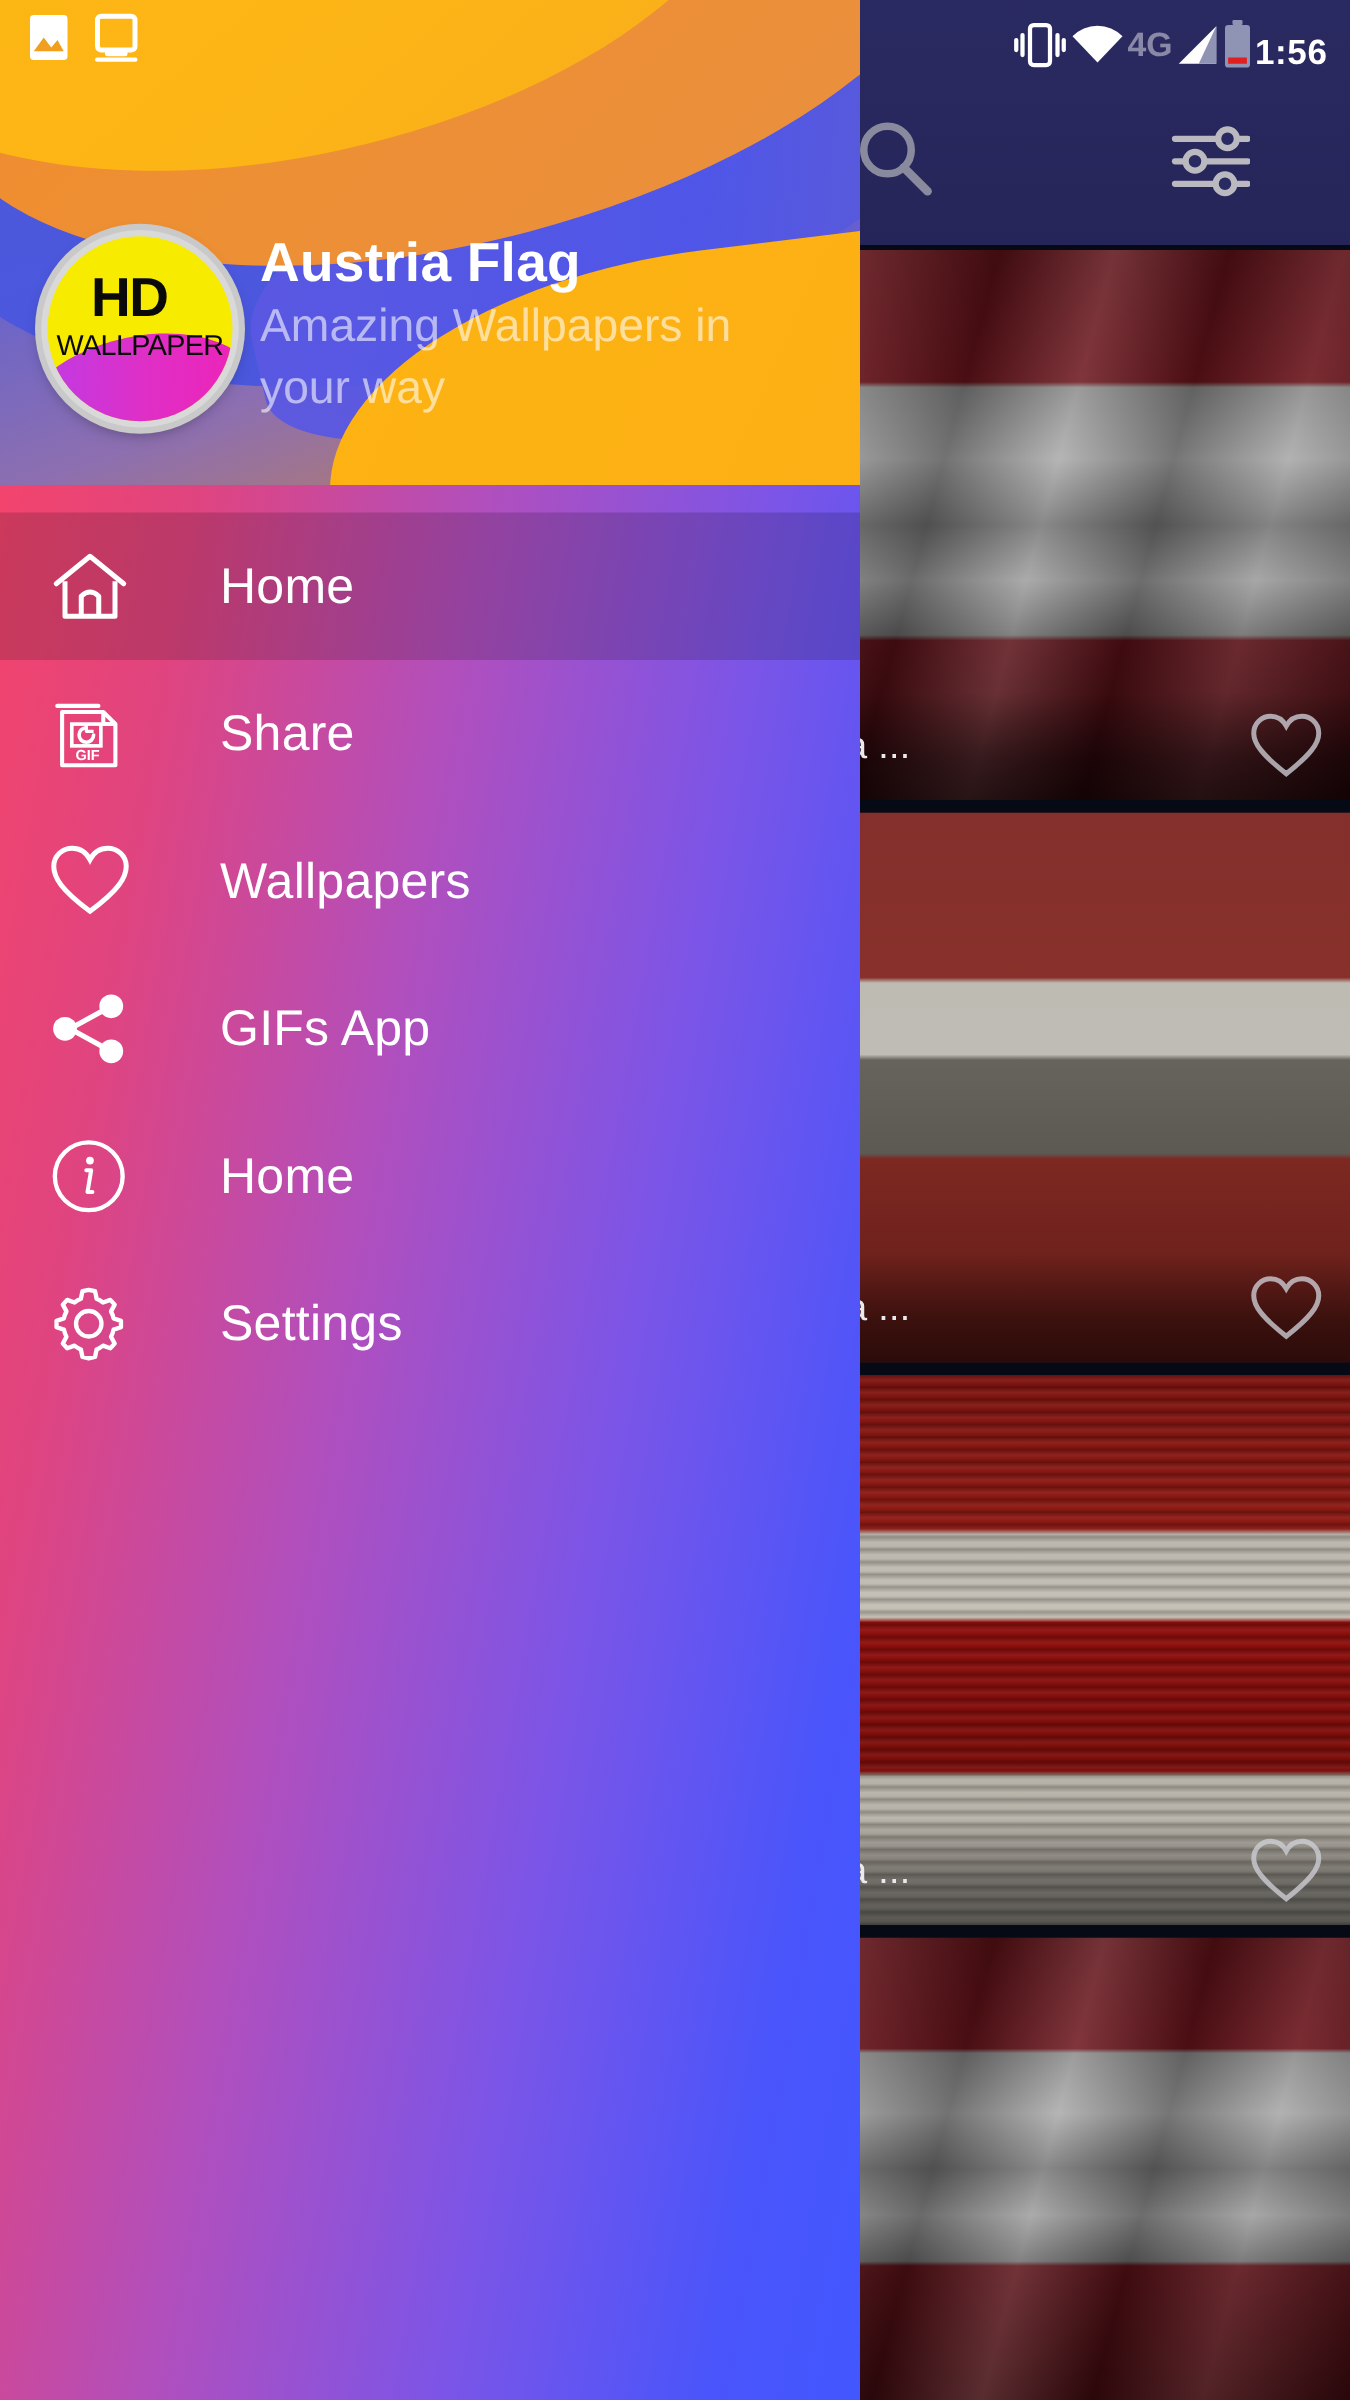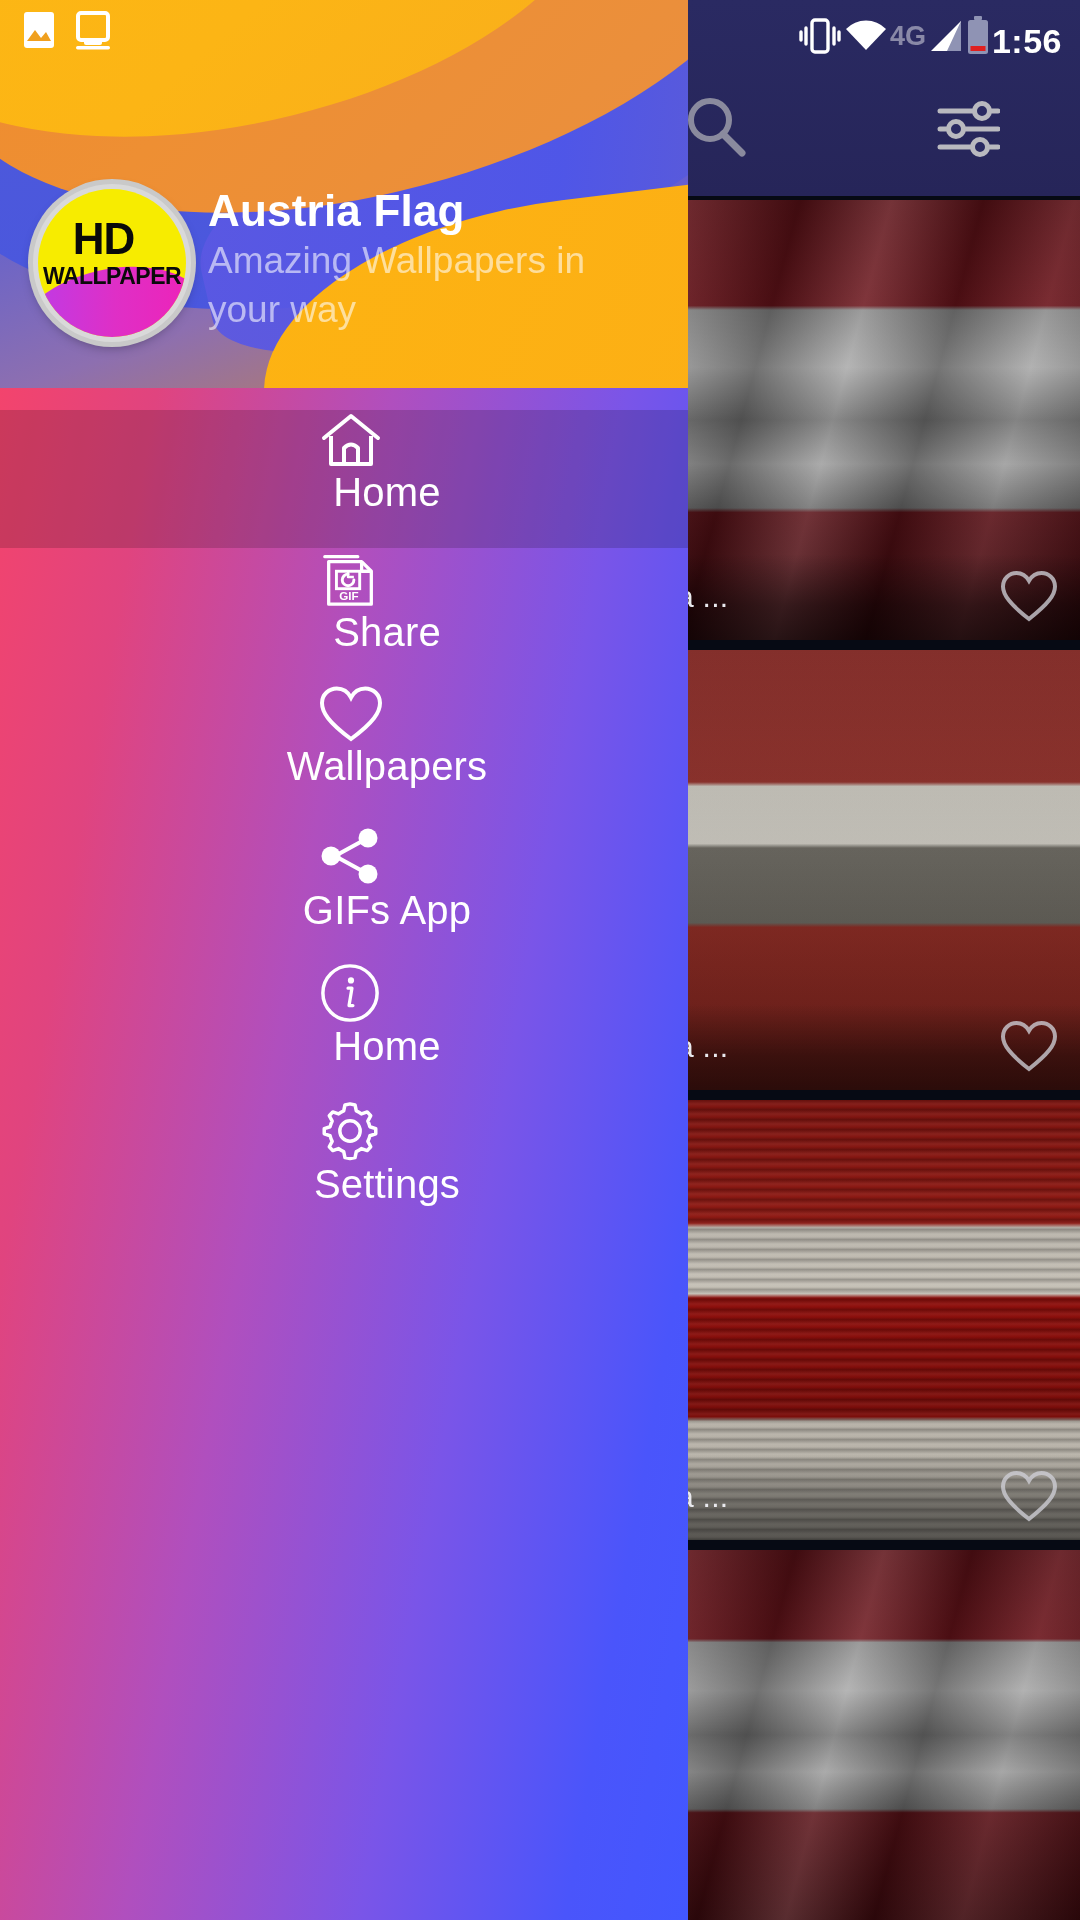--- a/index.html
+++ b/index.html
@@ -62,21 +62,21 @@
         #7e1410 0%, #8f1a14 28%,
         #b9b4ab 29%, #c6c1b7 44%,
         #8e0f0c 45%, #7a0d0a 72%,
         #b5b0a6 73%, #c0bbb1 100%);
   }
 
   
   #statusbar { position:absolute; left:0; top:0; width:1080px; height:72px; z-index:40; }
   #sb-left { position:absolute; left:22px; top:10px; display:flex; gap:18px; align-items:center; }
   #sb-right { position:absolute; right:0; top:0; height:72px; display:flex; align-items:center; gap:2px; padding-right:18px; }
-  #sb-time { color:#fff; font-size:34px; font-weight:700; letter-spacing:.5px;margin-top:11px; }
+  #sb-time { color:#fff; font-size:28px; font-weight:700; letter-spacing:.5px;margin-top:11px; }
   #sb-4g { color:rgba(255,255,255,.45); font-size:27px; font-weight:700; }
 
   
   #drawer {
     position:absolute; left:0; top:0; width:688px; height:1920px; z-index:30;
     background:linear-gradient(100deg,#fb4465 0%, #e0447f 22%, #b04fbe 45%, #7a55e8 68%, #4a55fb 88%, #4257ff 100%);
     overflow:hidden;
   }
   #drawer-header { position:relative; width:688px; height:388px; overflow:hidden; }
   #hdr-art { position:absolute; inset:0; background:#5a62d8; }
@@ -103,32 +103,31 @@
     background:#d9d9d9; box-shadow:0 0 0 5px #c9c9c9, 0 5px 12px rgba(0,0,0,.35);
     overflow:hidden;
   }
   #app-logo .lg-yellow { position:absolute; inset:5px; border-radius:50%; background:#f7ec00; overflow:hidden; }
   #app-logo .lg-wave { position:absolute; left:-16%; bottom:-32%; width:132%; height:78%;
     background:linear-gradient(100deg,#b43ff0 0%,#df2fc6 52%,#f21fb4 100%);
     border-radius:56% 48% 0 0; transform:rotate(-9deg); }
   #app-logo .lg-hd { position:absolute; left:0; right:17px; top:28px; text-align:center;
     font-size:44px; font-weight:800; color:#0a0a0a; letter-spacing:-1px; line-height:1; }
   #app-logo .lg-wp { position:absolute; left:0; right:0; top:76px; text-align:center;
-    font-size:23px; font-weight:700; color:#0a0a0a; letter-spacing:-.5px; line-height:1; }
+    font-size:23px; font-weight:400; color:#0a0a0a; letter-spacing:-.5px; line-height:1; }
 
   #hdr-title { position:absolute; left:208px; top:186px; color:#ffffff;
     font-size:44px; font-weight:700; letter-spacing:.2px; }
   #hdr-subtitle { position:absolute; left:208px; top:236px; width:420px;
     color:rgba(255,255,255,.58); font-size:37px; font-weight:400; line-height:49px; }
 
   #drawer-menu { position:relative; width:688px; padding-top:22px; }
   .menu-item {
-    position:relative; display:flex; align-items:center; height:138px;
+    position:relative; display:flex; align-items:center; height:118px;
     padding-left:40px;
-    flex-direction:column;
   }
   .menu-item.selected { background:rgba(0,0,0,0.16); }
   .menu-icon { width:90px; flex:none; display:flex; align-items:center; justify-content:flex-start; }
   .menu-label { color:#ffffff; font-size:40px; font-weight:400; letter-spacing:.2px; margin-left:46px; }
 
   svg { display:block; }
 </style>
 </head>
 <body>
 

